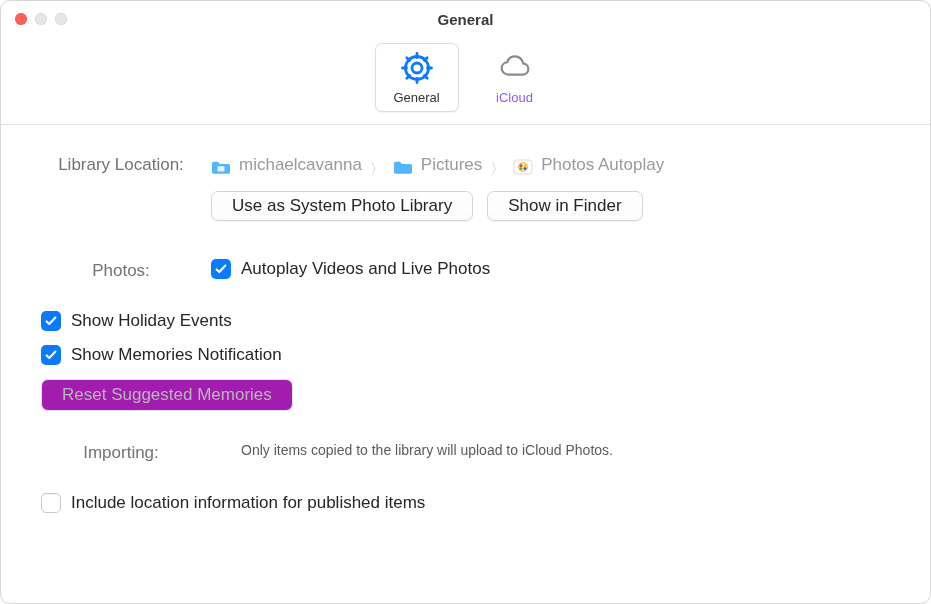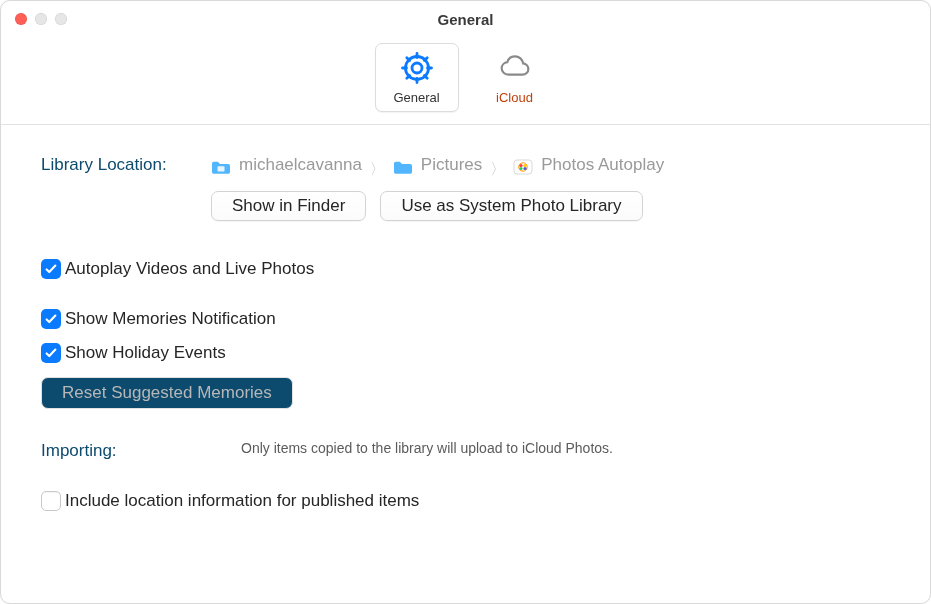--- a/index.html
+++ b/index.html
@@ -65,38 +65,38 @@
     border-radius: 7px;
     border: 1px solid transparent;
     cursor: default;
   }
   .toolbar-item.selected {
     background: #fff;
     border: 1px solid #dcdcdc;
     box-shadow: 0 1px 1px rgba(0,0,0,.05);
   }
   .toolbar-item .icon { width: 36px; height: 36px; display:flex; align-items:center; justify-content:center; }
-  .toolbar-item .label { font-size: 13px; color: #c2410c; }
+  .toolbar-item .label { font-size: 13px; color: #8b5cf6; }
   .toolbar-item.selected .label { color: #333; }
 
   .content {
     padding: 28px 40px 0 40px;
   }
   .row {
     display: flex;
     align-items: flex-start;
     margin-bottom: 8px;
   }
   .row-label {
     width: 170px;
     min-width: 170px;
-    text-align: left;
+    text-align: center;
     padding-right: 10px;
     font-size: 17px;
-    color: #0c4a6e;
+    color: #737373;
     padding-top: 2px;
   }
   .row-body {
     flex: 1;
     display: flex;
     flex-direction: column;
     gap: 6px;
   }
 
   
@@ -129,34 +129,34 @@
     background: linear-gradient(#ffffff,#fbfbfb);
     font-size: 17px;
     color: #262626;
     box-shadow: 0 1px 1px rgba(0,0,0,.04);
     cursor: default;
     white-space: nowrap;
   }
   .btn.disabled {
     color: #b7b7b7;
     border-color: #e2e2e2;
-    background: #0c4a6e;
+    background: #a21caf;
     box-shadow: none;
   }
   .btnrow {
     display: flex;
     gap: 14px;
     margin: 4px 0 8px 0;
   }
 
   
   .check-line {
     display: flex;
     align-items: center;
-    gap: 4px;
+    gap: 10px;
     font-size: 17px;
     color: #262626;
   }
   .sub-note {
     font-size: 14px;
     color: #5b5b5b;
     margin-left: 30px;
     margin-top: 1px;
   }
   .cbox {
@@ -246,29 +246,30 @@
               <circle cx="10" cy="8" r="4.2" fill="none" stroke="#ff9500" stroke-width="1"></circle>
               <circle cx="8" cy="6.5" r="1.6" fill="#ff3b30"></circle>
               <circle cx="12" cy="6.5" r="1.6" fill="#ffcc00"></circle>
               <circle cx="8" cy="9.5" r="1.6" fill="#34c759"></circle>
               <circle cx="12" cy="9.5" r="1.6" fill="#5856d6"></circle>
             </svg>
           </span>
           <span>Photos Autoplay</span>
         </div>
         <div class="btnrow">
+          <div class="btn">Use as System Photo Library</div>
           <div class="btn">Show in Finder</div>
-          <div class="btn">Use as System Photo Library</div>
         </div>
       </div>
     </div>
 
     <div class="section-gap"></div>
 
     <div class="row">
+      <div class="row-label">Photos:</div>
       <div class="row-body">
         <label class="check-line">
           <span class="cbox checked">
             <svg viewBox="0 0 16 16" width="14" height="14">
                 <path d="M3 8.5l3 3 7-7.5" fill="none" stroke="#fff" stroke-width="2.4" stroke-linecap="round" stroke-linejoin="round"></path>
               </svg>
           </span>
           <span>Autoplay Videos and Live Photos</span>
         </label>
       </div>
@@ -277,29 +278,29 @@
     <div class="section-gap"></div>
 
     <div class="row">
       <div class="row-body" style="gap:14px;">
         <label class="check-line">
           <span class="cbox checked">
             <svg viewBox="0 0 16 16" width="14" height="14">
                 <path d="M3 8.5l3 3 7-7.5" fill="none" stroke="#fff" stroke-width="2.4" stroke-linecap="round" stroke-linejoin="round"></path>
               </svg>
           </span>
-          <span>Show Memories Notification</span>
+          <span>Show Holiday Events</span>
         </label>
         <label class="check-line">
           <span class="cbox checked">
             <svg viewBox="0 0 16 16" width="14" height="14">
                 <path d="M3 8.5l3 3 7-7.5" fill="none" stroke="#fff" stroke-width="2.4" stroke-linecap="round" stroke-linejoin="round"></path>
               </svg>
           </span>
-          <span>Show Holiday Events</span>
+          <span>Show Memories Notification</span>
         </label>
         <div>
           <div class="btn disabled" style="height:32px;">Reset Suggested Memories</div>
         </div>
       </div>
     </div>
 
     <div class="section-gap"></div>
 
     <div class="row">

